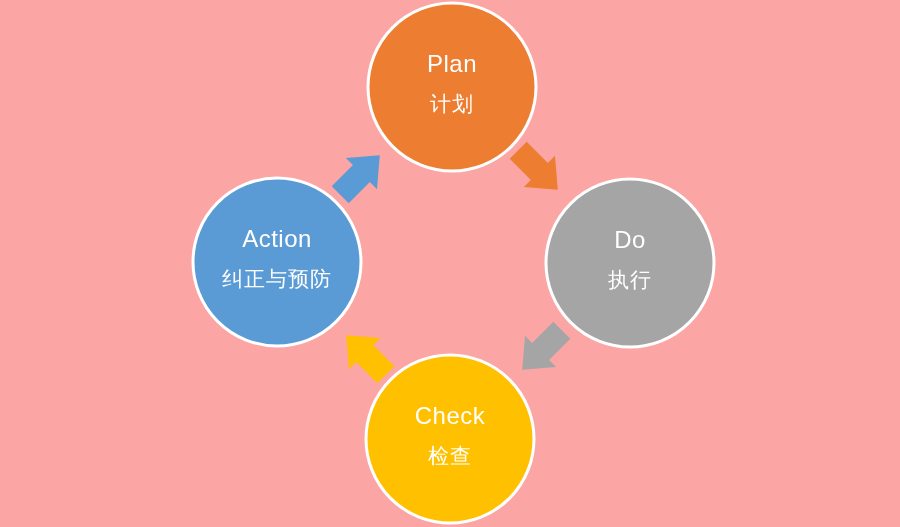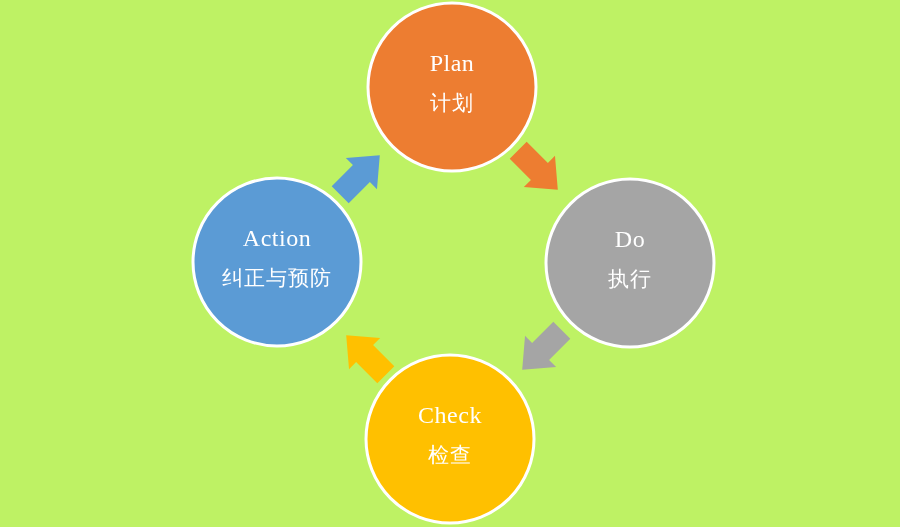--- a/index.html
+++ b/index.html
@@ -4,23 +4,23 @@
 <style>
   html, body {
     margin: 0;
     padding: 0;
     background: #000;
   }
   .stage {
     position: relative;
     width: 900px;
     height: 527px;
-    background: #bef264;
+    background: #fca5a5;
     overflow: hidden;
-    font-family: Liberation Serif, serif;
+    font-family: Liberation Sans, sans-serif;
     text-align: right;
   }
   svg { display: block; }
   .node-circle {
     stroke: #ffffff;
     stroke-width: 3;
   }
   .label-en {
     fill: #ffffff;
     font-size: 24px;

